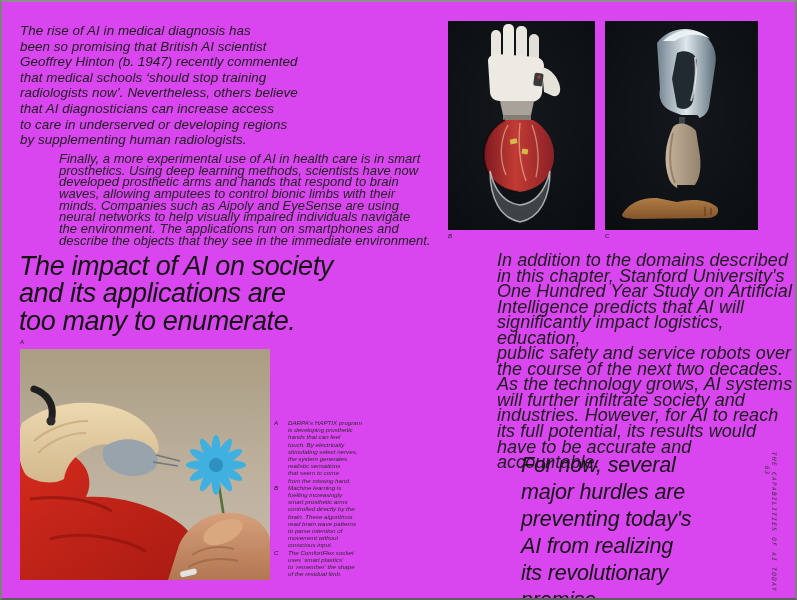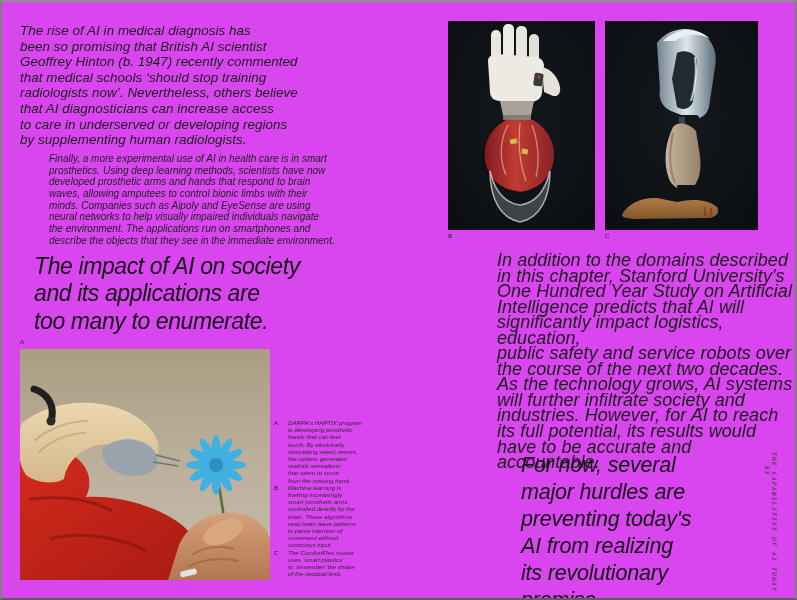--- a/index.html
+++ b/index.html
@@ -18,27 +18,27 @@
     font-style:italic;
   }
   .abs{position:absolute;}
   .preline{white-space:pre-line;}
   .intro{
     left:18px;top:21px;
     font-size:13.4px;line-height:15.6px;
     letter-spacing:.05px;color:#1c1c1c;
   }
   .experimental{
-    left:47px;top:151px;
-    font-size:10px;line-height:11.65px;
+    left:57px;top:151px;
+    font-size:13px;line-height:11.65px;
     color:#232323;
   }
   .headline{
-    left:32px;top:251px;
-    font-size:23px;line-height:27.4px;
+    left:17px;top:251px;
+    font-size:27px;line-height:27.4px;
     letter-spacing:-0.4px;color:#141414;
   }
   .fig-label{
     font-size:6px;line-height:6px;color:#222;
     letter-spacing:.3px;
   }
   .photo{display:block;}
   .photo-a{left:18px;top:347px;}
   .label-a{left:18px;top:337px;}
   .photo-b{left:446px;top:19px;}

